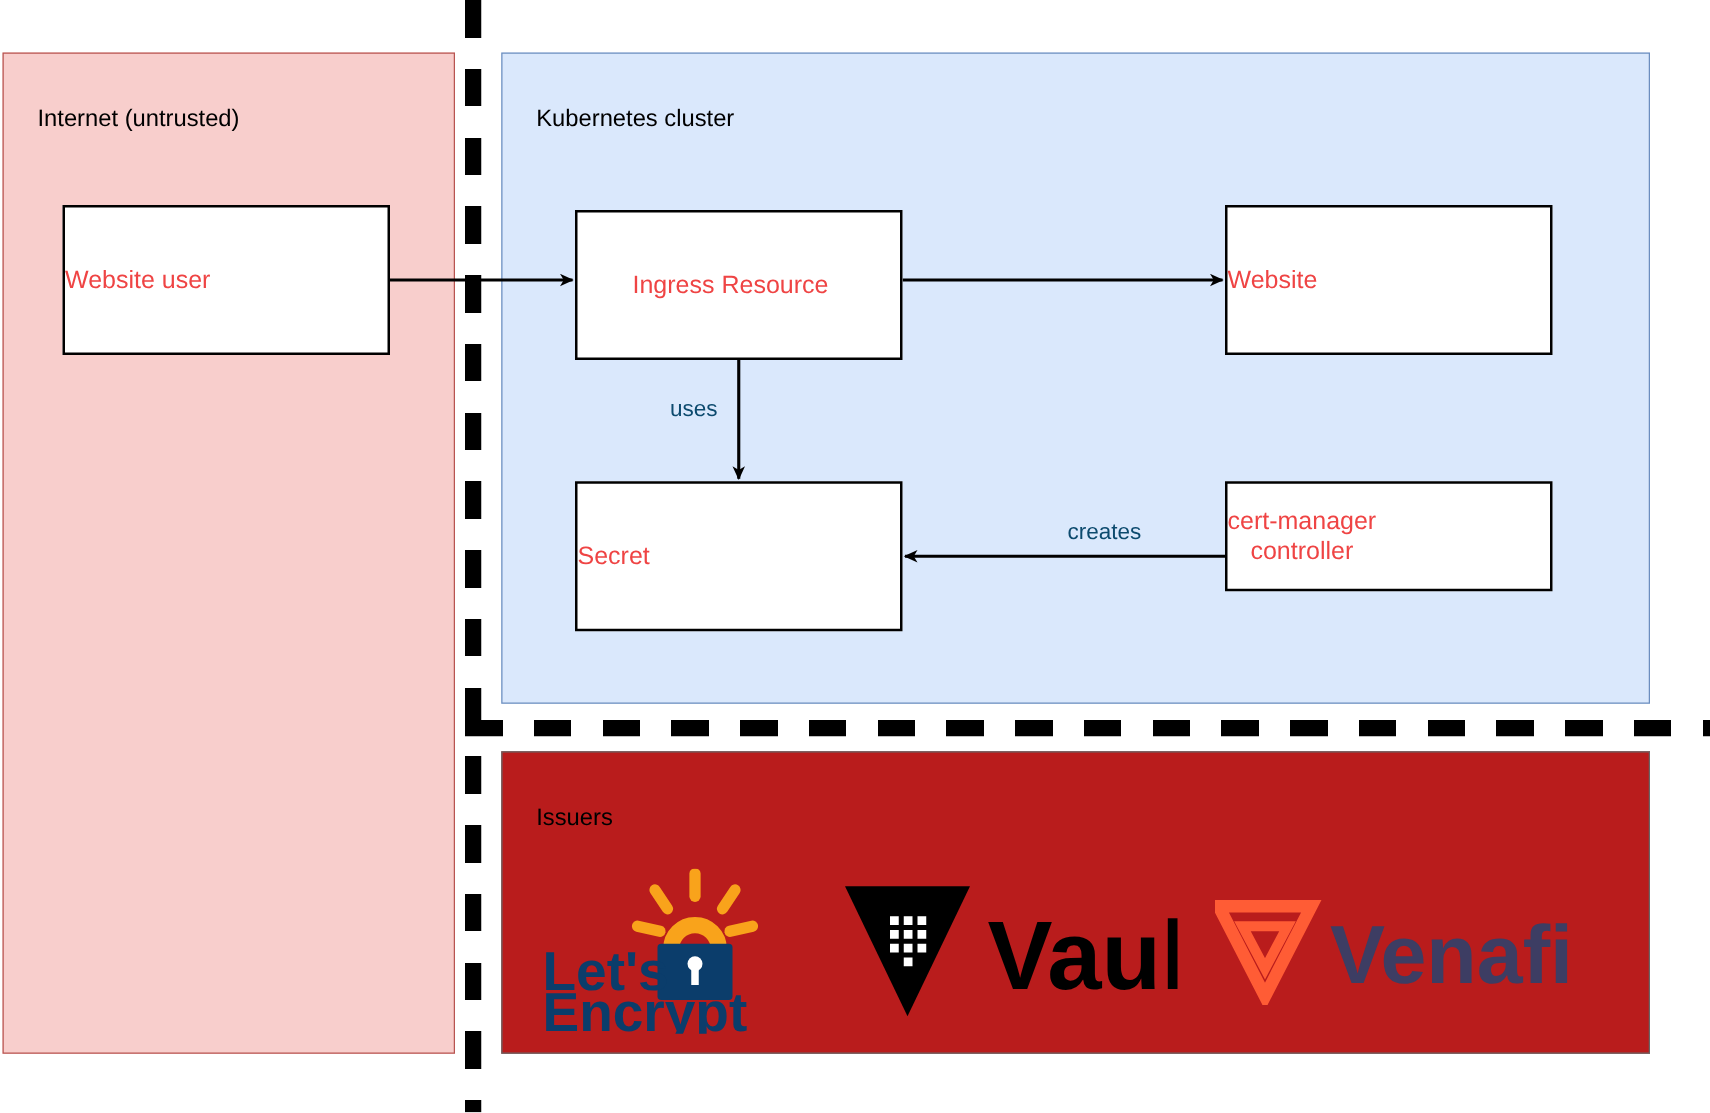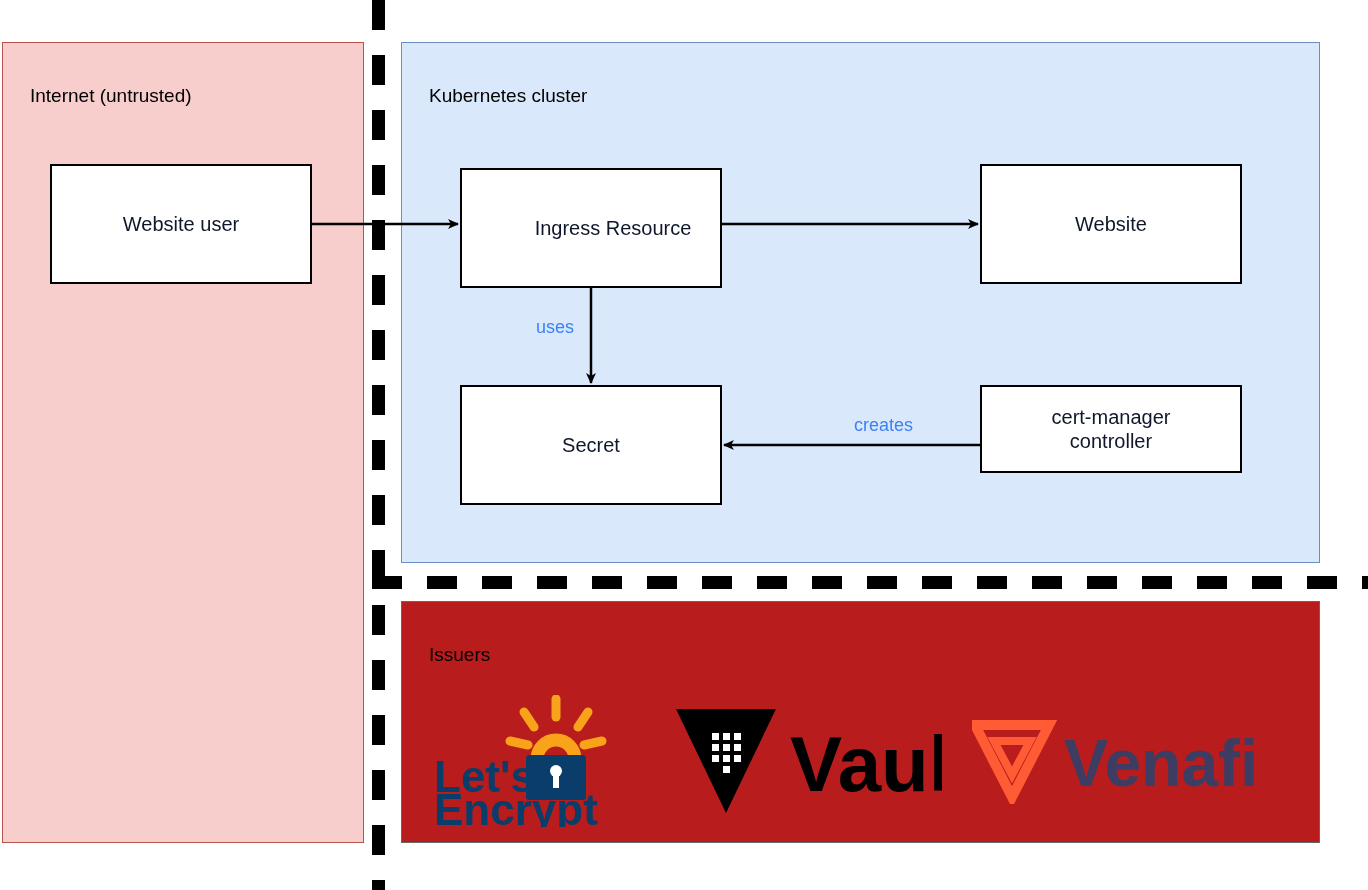--- a/index.html
+++ b/index.html
@@ -60,44 +60,44 @@
   .zone-issuers  .zone-label { top: 43px; }
 
   
   .node {
     position: absolute;
     box-sizing: border-box;
     background: #ffffff;
     border: 2.5px solid #000000;
     display: flex;
     align-items: center;
-    justify-content: center;
+    justify-content: flex-start;
     text-align: center;
     font-size: 20px;
-    color: #0f172a;
+    color: #ef4444;
     line-height: 1.22;
   }
   .n-website-user { left: 50px;  top: 164px; width: 262px; height: 120px; }
   .n-ingress      { left: 460px; top: 168px; width: 262px; height: 120px; padding-left: 44px; }
   .n-website      { left: 980px; top: 164px; width: 262px; height: 120px; }
   .n-secret       { left: 460px; top: 385px; width: 262px; height: 120px; }
   .n-certmgr      { left: 980px; top: 385px; width: 262px; height: 88px; }
 
   
   #wires {
     position: absolute;
     left: 0; top: 0;
     width: 1368px;
     height: 890px;
     pointer-events: none;
   }
   .edge-label {
     position: absolute;
     font-size: 18px;
-    color: #3b82f6;
+    color: #0c4a6e;
     background: transparent;
     white-space: nowrap;
     line-height: 1;
   }
   .lbl-uses   { left: 536px; top: 318px; }
   .lbl-creates{ left: 822px; top: 416px; margin-left: 32px; }
 
   
   .dash-v {
     position: absolute;

